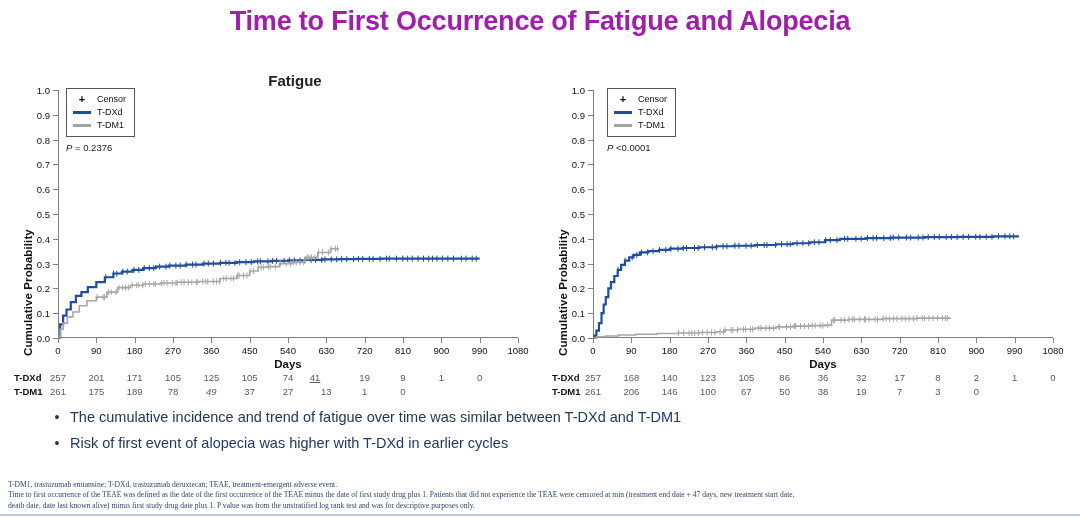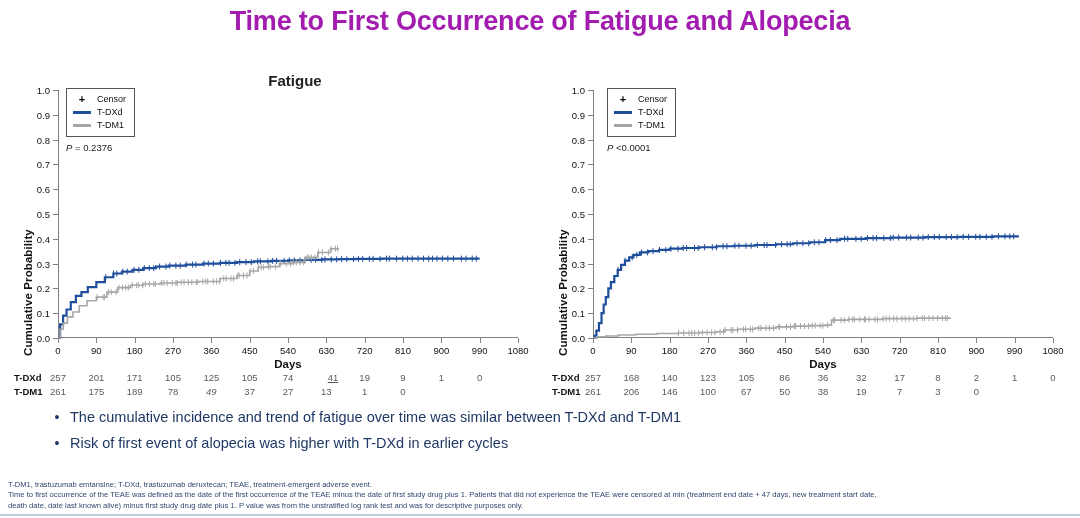--- a/index.html
+++ b/index.html
@@ -133,21 +133,21 @@
     margin-bottom:7px;
   }
   .bullet-dot{width:26px;flex:0 0 26px;text-align:center;font-size:14px;line-height:19px;}
   .bullet-text{line-height:19px;}
 
   
   .footnote{
     position:absolute;left:8px;top:480px;width:1065px;
     font-size:7.6px;line-height:10.4px;color:#30466E;
   }
-  .footnote div{white-space:nowrap;}
+  .footnote div{white-space:nowrap;font-family:Liberation Serif, serif;}
   .footrule{
     position:absolute;left:0;top:514px;width:1080px;height:2px;background:#BFCBE0;
   }
 
   svg.curve{position:absolute;left:0;top:0;width:100%;height:100%;overflow:visible;}
 </style>
 </head>
 <body>
 
 <div class="slide">
@@ -620,21 +620,21 @@
   <div class="risk left" id="risk-0">
       <div class="risk-row">
         <span class="risk-label">T-DXd</span>
         <span class="risk-cell" style="left: 44px;">257</span>
         <span class="risk-cell" style="left: 82.3333px;">201</span>
         <span class="risk-cell" style="left: 120.667px;">171</span>
         <span class="risk-cell" style="left: 159px;">105</span>
         <span class="risk-cell" style="left: 197.333px;">125</span>
         <span class="risk-cell" style="left: 235.667px;">105</span>
         <span class="risk-cell" style="left: 274px;">74</span>
-        <span class="risk-cell" style="left: 319px; text-decoration: underline;">41</span>
+        <span class="risk-cell" style="left: 301px; text-decoration: underline;">41</span>
         <span class="risk-cell" style="left: 350.667px;">19</span>
         <span class="risk-cell" style="left: 389px;">9</span>
         <span class="risk-cell" style="left: 427.333px;">1</span>
         <span class="risk-cell" style="left: 465.667px;">0</span>
       </div>
       <div class="risk-row">
         <span class="risk-label">T-DM1</span>
         <span class="risk-cell" style="left: 44px;">261</span>
         <span class="risk-cell" style="left: 82.3333px;">175</span>
         <span class="risk-cell" style="left: 120.667px;">189</span>

